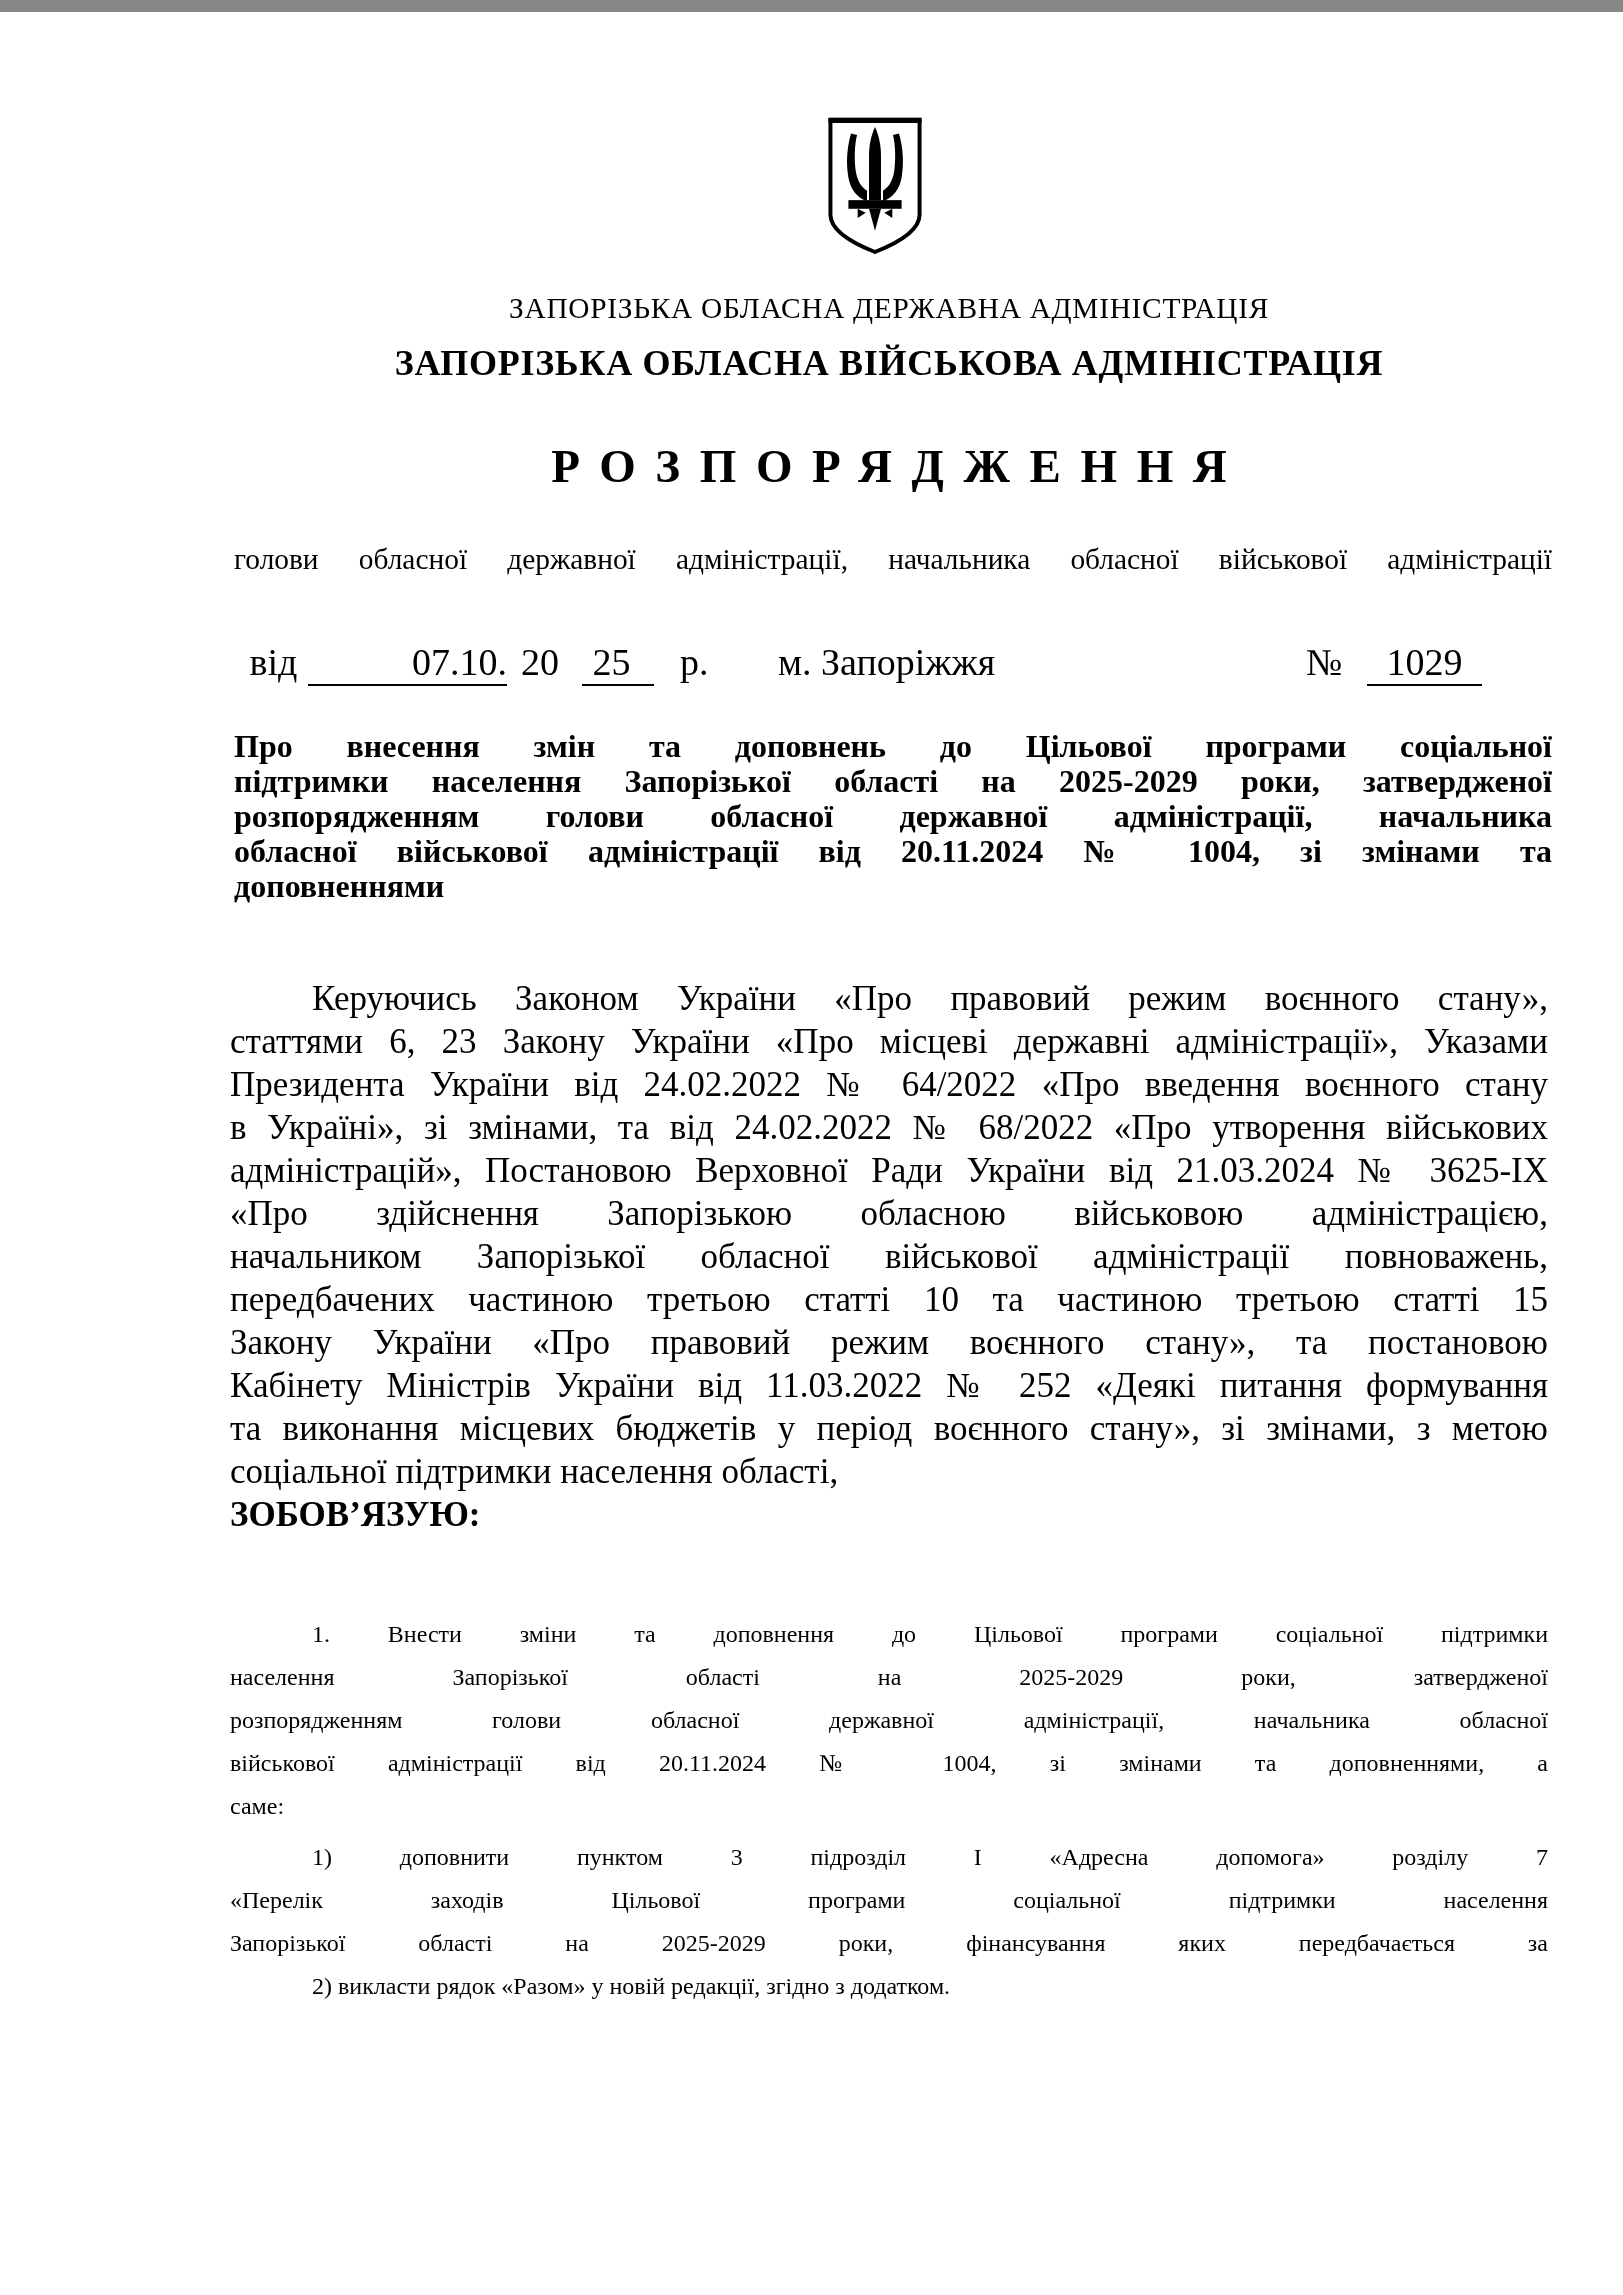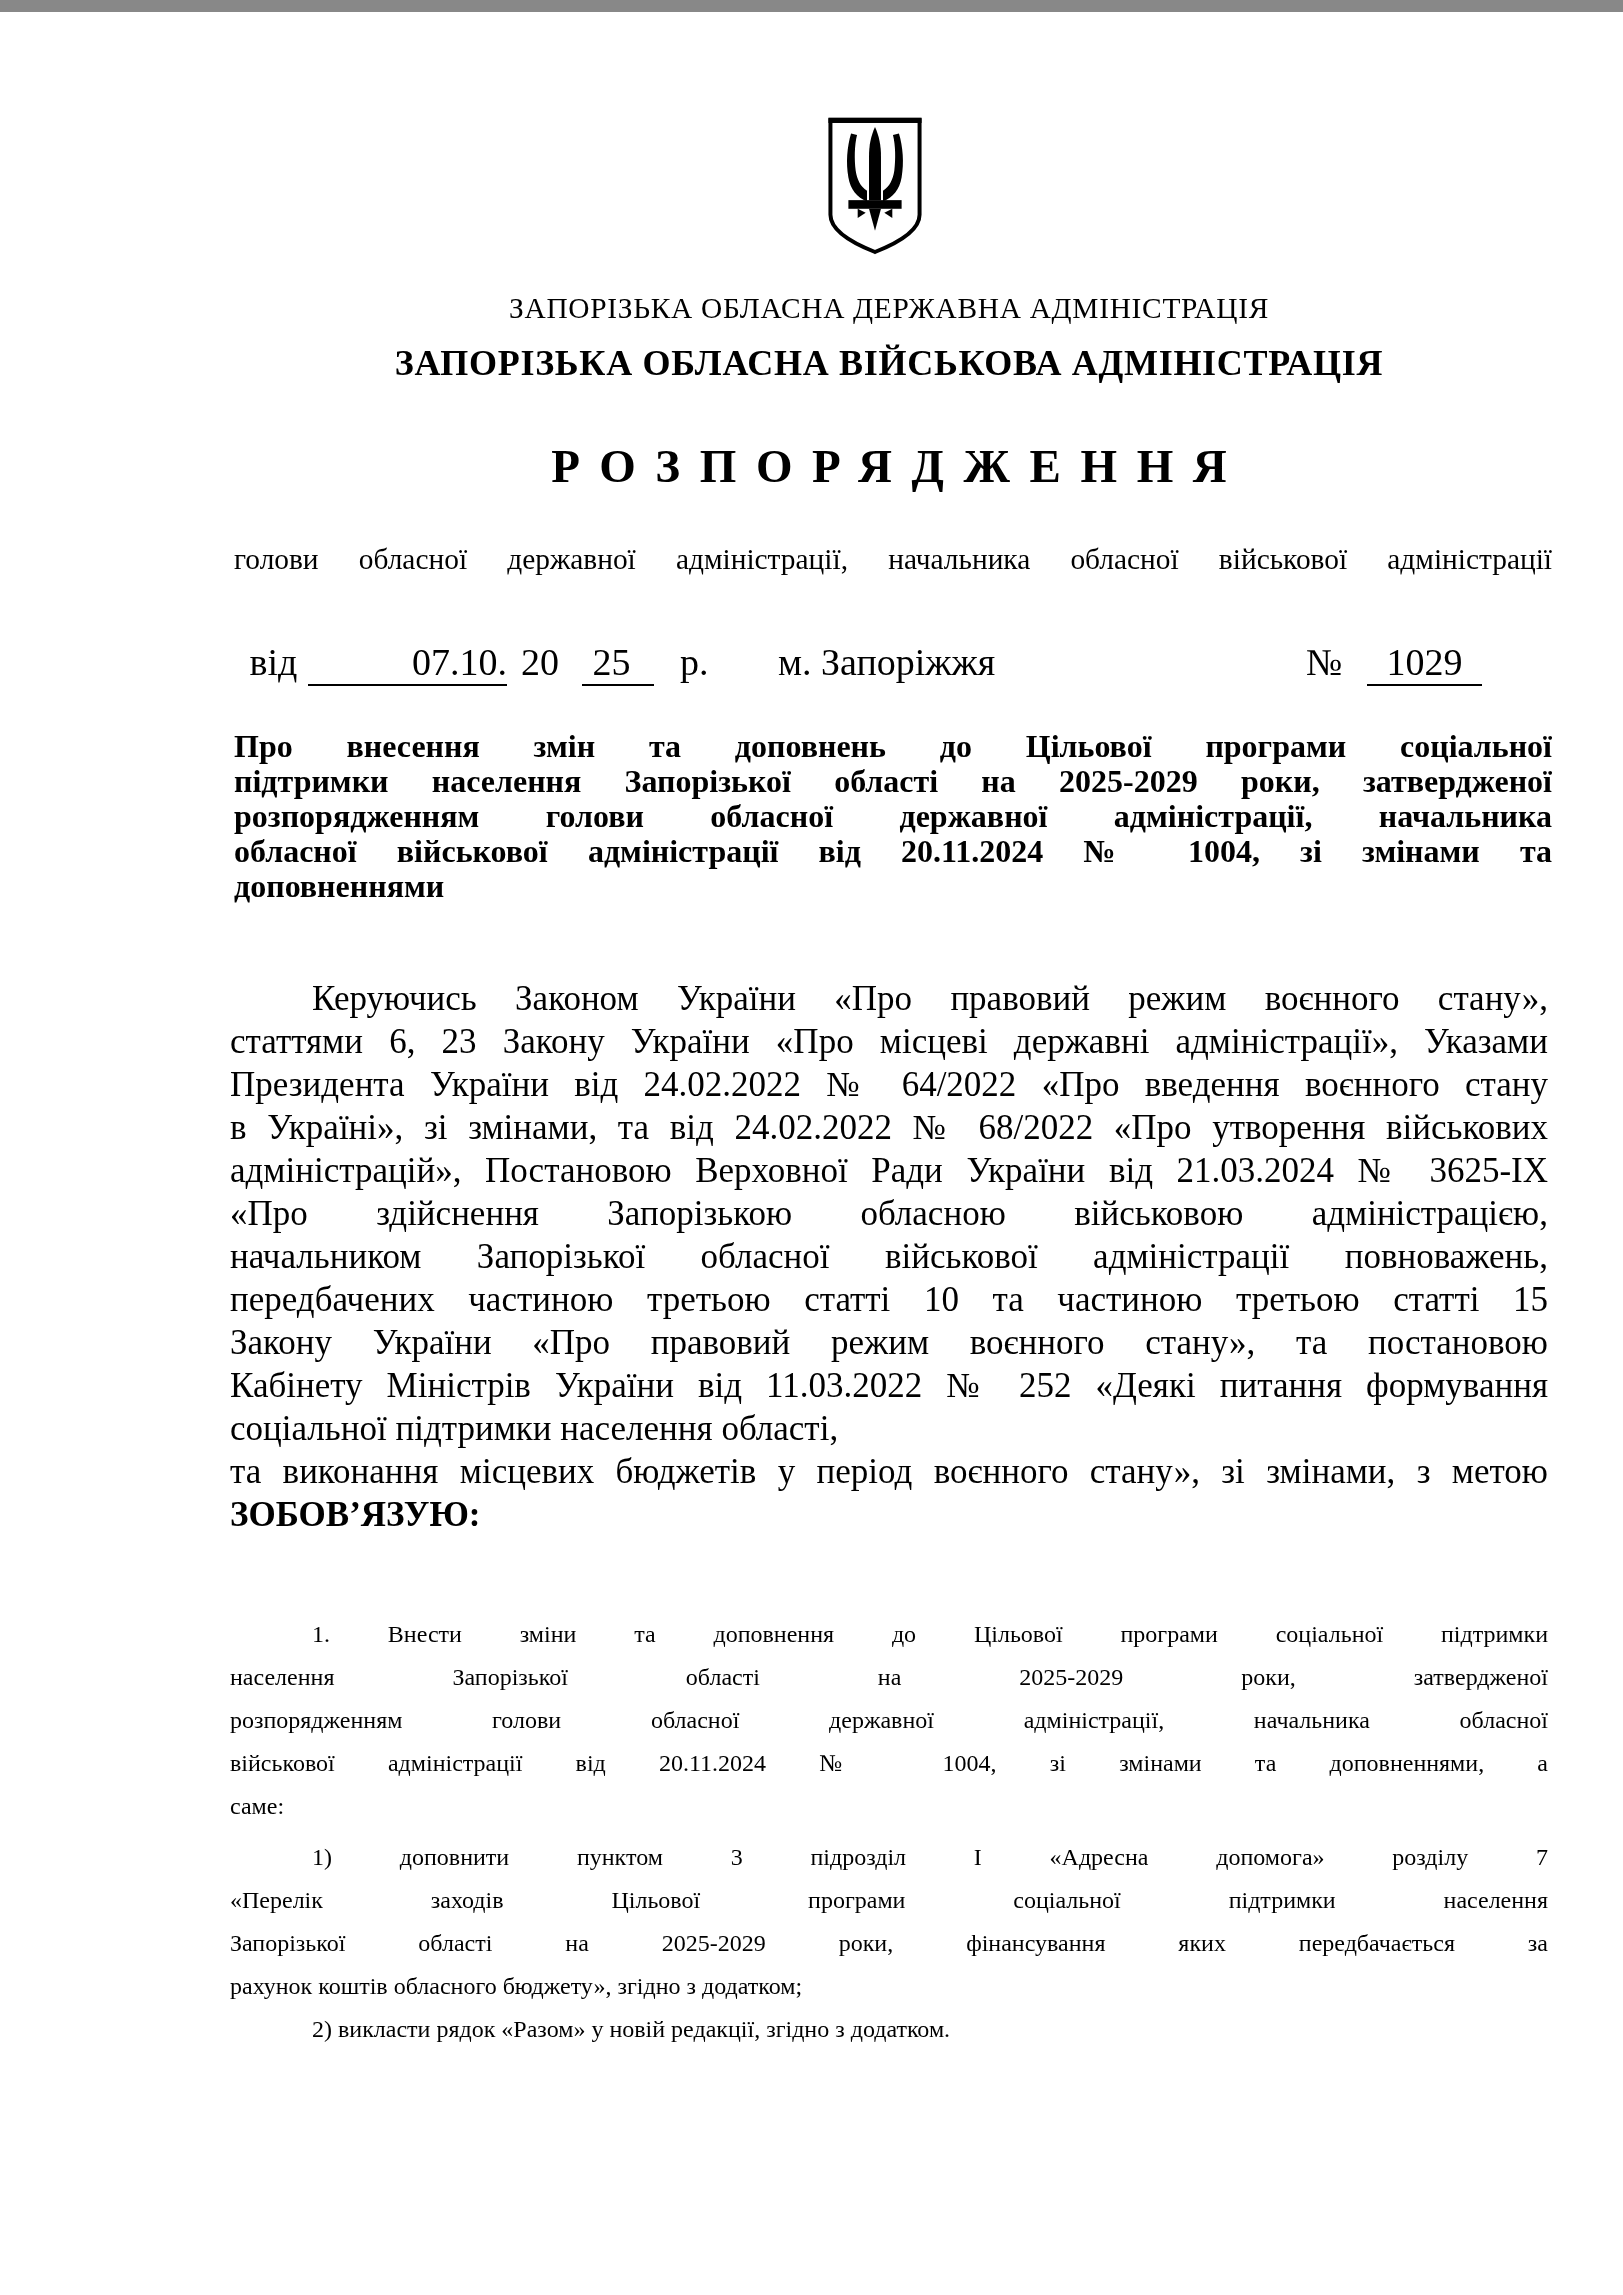--- a/index.html
+++ b/index.html
@@ -116,32 +116,31 @@
         <div class="tline just ind">Керуючись Законом України «Про правовий режим воєнного стану»,</div>
         <div class="tline just">статтями 6, 23 Закону України «Про місцеві державні адміністрації», Указами</div>
         <div class="tline just">Президента України від 24.02.2022 № 64/2022 «Про введення воєнного стану</div>
         <div class="tline just">в Україні», зі змінами, та від 24.02.2022 № 68/2022 «Про утворення військових</div>
         <div class="tline just">адміністрацій», Постановою Верховної Ради України від 21.03.2024 № 3625-IX</div>
         <div class="tline just">«Про здійснення Запорізькою обласною військовою адміністрацією,</div>
         <div class="tline just">начальником Запорізької обласної військової адміністрації повноважень,</div>
         <div class="tline just">передбачених частиною третьою статті 10 та частиною третьою статті 15</div>
         <div class="tline just">Закону України «Про правовий режим воєнного стану», та постановою</div>
         <div class="tline just">Кабінету Міністрів України від 11.03.2022 № 252 «Деякі питання формування</div>
+        <div class="tline just">та виконання місцевих бюджетів у період воєнного стану», зі змінами, з метою</div>
         <div class="tline">соціальної підтримки населення області,</div>
-        <div class="tline just">та виконання місцевих бюджетів у період воєнного стану», зі змінами, з метою</div>
         <div class="tline b">ЗОБОВ’ЯЗУЮ:</div>
       </div>
     <div class="items-block">
         <div class="tline just ind">1. Внести зміни та доповнення до Цільової програми соціальної підтримки</div>
         <div class="tline just">населення Запорізької області на 2025-2029 роки, затвердженої</div>
         <div class="tline just">розпорядженням голови обласної державної адміністрації, начальника обласної</div>
         <div class="tline just">військової адміністрації від 20.11.2024 № 1004, зі змінами та доповненнями, а</div>
         <div class="tline">саме:</div>
         <div class="tline just ind gap">1) доповнити пунктом 3 підрозділ І «Адресна допомога» розділу 7</div>
         <div class="tline just">«Перелік заходів Цільової програми соціальної підтримки населення</div>
         <div class="tline just">Запорізької області на 2025-2029 роки, фінансування яких передбачається за</div>
-        <div class="tline">рахунок коштів обласного бюджету», згідно з додатком;</div>
         <div class="tline ind">2) викласти рядок «Разом» у новій редакції, згідно з додатком.</div>
       </div>
 
   </div>
 </div>
 
 
 </body></html>

